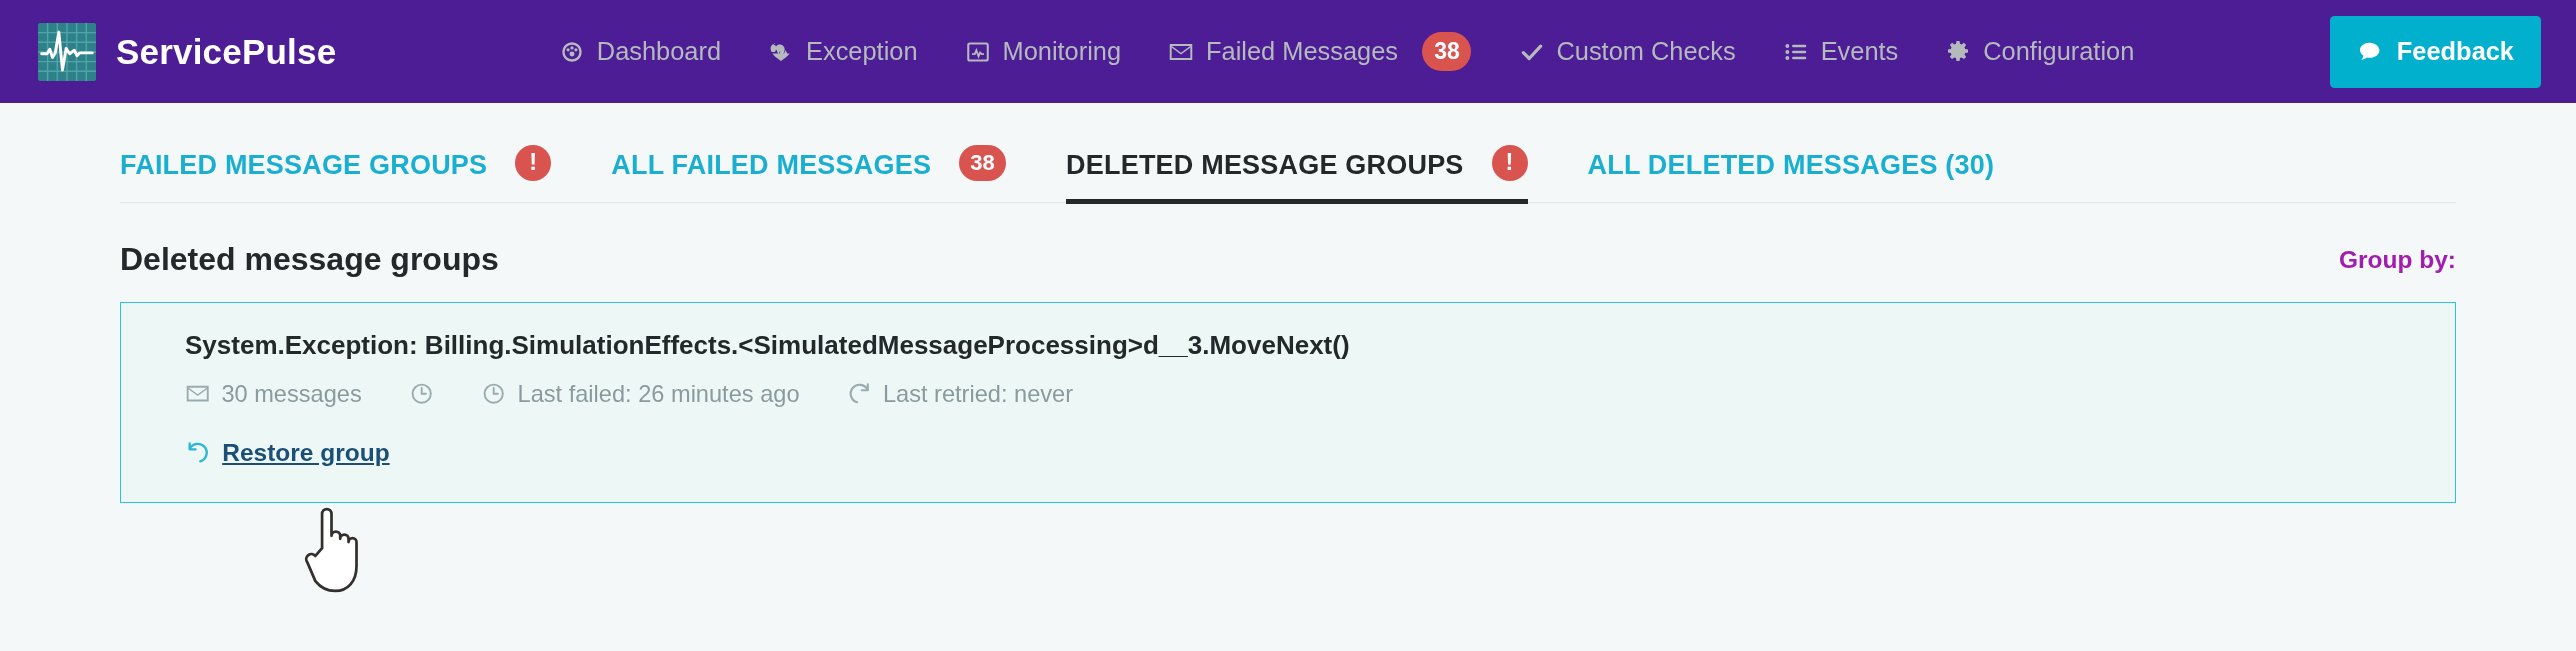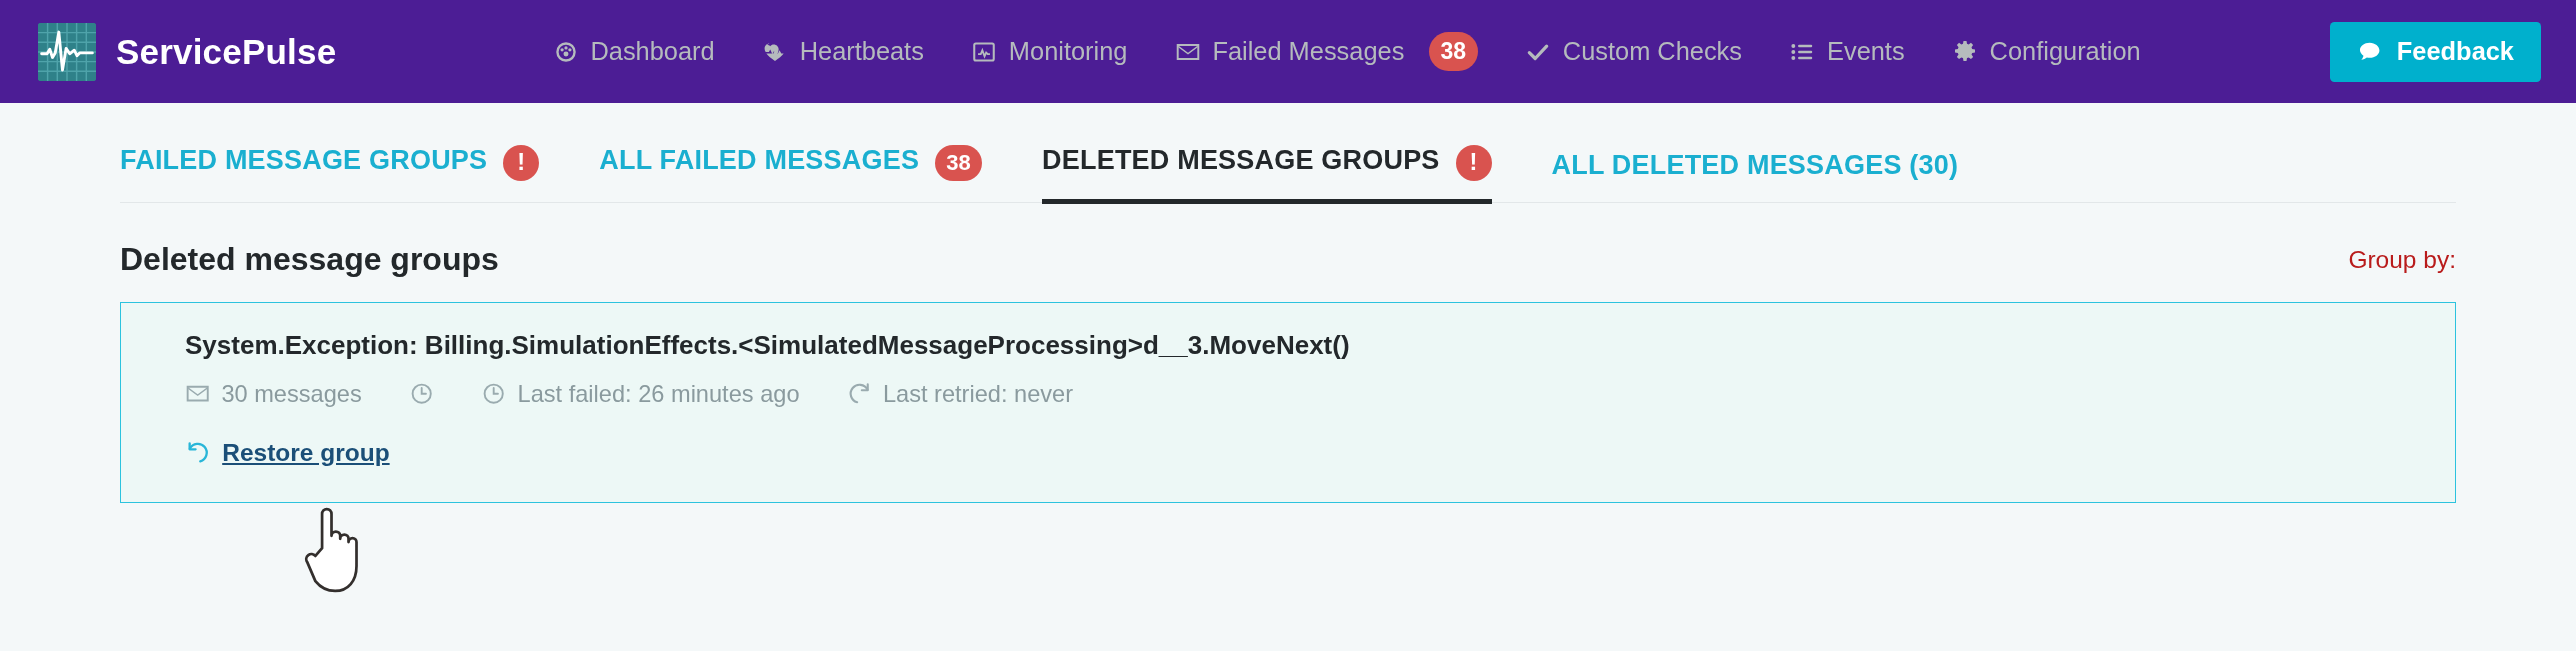--- a/index.html
+++ b/index.html
@@ -92,21 +92,21 @@
   }
 
   .feedback-btn {
     flex: 0 0 auto;
     margin-right: 35px;
     margin-left: 27px;
     background: #00b0cd;
     color: #ffffff;
     border: none;
     border-radius: 4.5px;
-    height: 60px;
+    height: 72px;
     padding: 0 27px;
     display: flex;
     align-items: center;
     gap: 14.5px;
     font-size: 25.4px;
     font-weight: bold;
     font-family: "Liberation Sans", sans-serif;
     cursor: pointer;
     white-space: nowrap;
   }
@@ -118,22 +118,22 @@
   .tabs {
     display: flex;
     align-items: flex-end;
     border-bottom: 1.8px solid #e2e7e9;
     height: 100px;
     box-sizing: border-box;
     margin-top: 0;
   }
   .tab {
     display: flex;
-    align-items: flex-start;
-    gap: 16px;
+    align-items: flex-end;
+    gap: 28px;
     font-size: 27px;
     font-weight: bold;
     color: #1aafd0;
     letter-spacing: 0.2px;
     padding: 0 0 18px 0;
     margin-right: 60px;
     white-space: nowrap;
     cursor: pointer;
     border-bottom: 5.4px solid transparent;
     position: relative;
@@ -186,22 +186,22 @@
     margin: 0;
   }
   .groupby {
     display: flex;
     align-items: baseline;
     gap: 10px;
     font-size: 24.5px;
     white-space: nowrap;
   }
   .groupby-label {
-    color: #b91c1c;
-    font-weight: normal;
+    color: #a21caf;
+    font-weight: bold;
   }
   .groupby-value {
     color: #2bb3d6;
     cursor: pointer;
   }
   .caret {
     display: inline-block;
     width: 0;
     height: 0;
     border-left: 10px solid transparent;
@@ -325,21 +325,21 @@
       <span>Dashboard</span>
     </div>
 
     <div class="nav-item">
       <span class="nav-ic">
         <svg width="26" height="26" viewBox="0 0 24 24" fill="currentColor">
           <path d="M7 4.2C4.4 4.2 2.4 6.3 2.4 8.9c0 1.2.4 2.2 1 3.1h3l1.2-2.4 2 4.4 1.5-3 1 1.9h2.4c.5-.9.9-1.9.9-3.1 0-2.6-2-4.7-4.6-4.7-1.3 0-2.4.6-3.2 1.5-.8-.9-1.9-1.4-3.1-1.4z"></path>
           <path d="M4 13.4c1.5 2.1 4.6 4.6 8 7 3.4-2.4 6.5-4.9 8-7h-2.2l-1.6-3-1.6 3.2-2-4.4-1.3 2.6-.7 1.6H4z"></path>
         </svg>
       </span>
-      <span>Heartbeats</span>
+      <span>Exception</span>
     </div>
 
     <div class="nav-item">
       <span class="nav-ic">
         <svg width="26" height="26" viewBox="0 0 24 24" fill="none" stroke="currentColor" stroke-width="1.9">
           <rect x="3" y="4.2" width="18" height="15.6" rx="1.4"></rect>
           <polyline points="6.5,14 9,14 10.5,10.5 12.5,16 14,12.5 15.5,14 17.5,14" stroke-width="1.7"></polyline>
         </svg>
       </span>
       <span>Monitoring</span>

